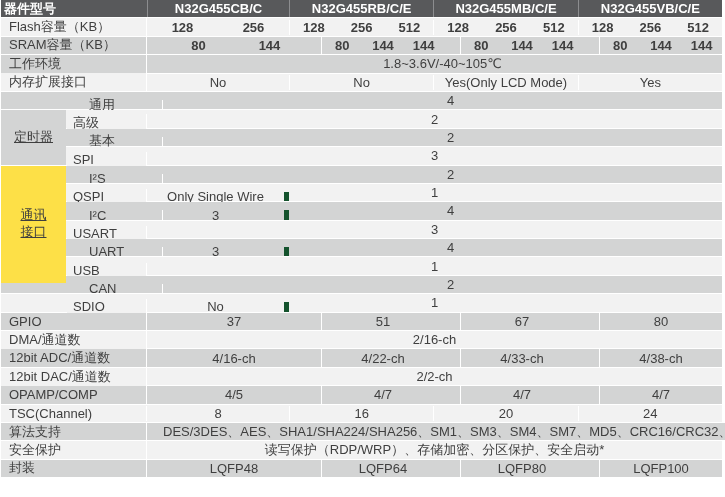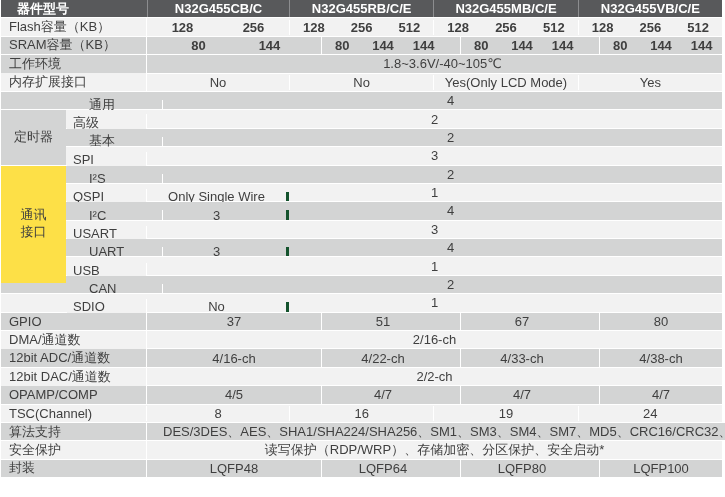--- a/index.html
+++ b/index.html
@@ -8,21 +8,21 @@
         color:#3f3f3f;font-size:13px;overflow:hidden;}
   .tbl{position:absolute;left:1px;top:0;width:721px;}
   .row{display:flex;height:18.4px;box-sizing:border-box;border-bottom:1px solid #ffffff;
        align-items:stretch;position:relative;}
   .row:last-child{border-bottom:none;}
   .light{background:#f2f2f2;align-items:center;}
   .gray{background:#d3d4d4;gap:16px;}
   
   .hrow{display:flex;height:18.4px;background:#58595b;color:#ffffff;font-weight:bold;
         box-sizing:border-box;border-bottom:1px solid #ffffff;}
-  .hlbl{width:146px;display:flex;align-items:center;padding-left:16px;box-sizing:border-box;}
+  .hlbl{width:146px;display:flex;align-items:center;padding-left:3px;box-sizing:border-box;}
   .hcol{flex:1;display:flex;align-items:center;justify-content:center;
         border-left:1px solid #8c8d8f;box-sizing:border-box;}
   .hcol.first{width:142px;flex:0 0 142px;}
   
   .lbl{width:146px;flex:0 0 146px;display:flex;align-items:center;padding-left:8px;
        box-sizing:border-box;border-right:1px solid #ffffff;background:inherit;}
   .row.light .lbl,.row.light .sub,.row.light .cell,.row.light .full,.row.light .grp{background:#f2f2f2;}
   .row.gray .lbl,.row.gray .sub,.row.gray .cell,.row.gray .full,.row.gray .grp{background:#d3d4d4;}
   .spacer{width:66px;flex:0 0 66px;background:transparent;}
   .sub{width:80px;flex:0 0 80px;display:flex;align-items:center;padding-left:6px;
@@ -31,25 +31,25 @@
   .cell{flex:1;display:flex;align-items:center;justify-content:center;
         box-sizing:border-box;border-left:1px solid #ffffff;}
   .cell.c1{width:142px;flex:0 0 142px;border-left:none;}
   .full{flex:1;display:flex;align-items:center;justify-content:center;white-space:nowrap;}
   .grp{flex:1;display:flex;box-sizing:border-box;}
   .grp + .grp{border-left:1px solid #ffffff;}
   .grp.g1{width:142px;flex:0 0 142px;}
   .subcell{flex:1;display:flex;align-items:center;justify-content:center;font-weight:bold;}
   
   .c1over{position:absolute;left:146px;top:8px;bottom:0;width:142px;display:flex;
-          align-items:center;justify-content:center;border-right:3px solid #14532d;
+          align-items:center;justify-content:center;border-right:5px solid #14532d;
           box-sizing:border-box;}
   
   .vgroup{position:absolute;left:0;width:65px;display:flex;flex-direction:column;
-          align-items:center;justify-content:center;box-sizing:border-box;line-height:1.3;}
+          align-items:center;justify-content:center;box-sizing:border-box;line-height:1.3;text-decoration:underline;}
   .vg-timer{top:110.4px;height:54.2px;background:#d3d4d4;}
   .vg-comm{top:165.6px;height:117px;background:#fde047;}
 </style>
 </head>
 <body>
 
 <div class="page">
   <div class="tbl">
 
     <div class="hrow">
@@ -217,21 +217,21 @@
       <div class="cell c1">4/5</div>
       <div class="cell">4/7</div>
       <div class="cell">4/7</div>
       <div class="cell">4/7</div>
     </div>
 
     <div class="row light">
       <div class="lbl">TSC(Channel)</div>
       <div class="cell c1">8</div>
       <div class="cell">16</div>
-      <div class="cell">19</div>
+      <div class="cell">20</div>
       <div class="cell">24</div>
     </div>
 
     <div class="row gray">
       <div class="lbl">算法支持</div>
       <div class="full">DES/3DES、AES、SHA1/SHA224/SHA256、SM1、SM3、SM4、SM7、MD5、CRC16/CRC32、TRNG</div>
     </div>
 
     <div class="row light">
       <div class="lbl">安全保护</div>

